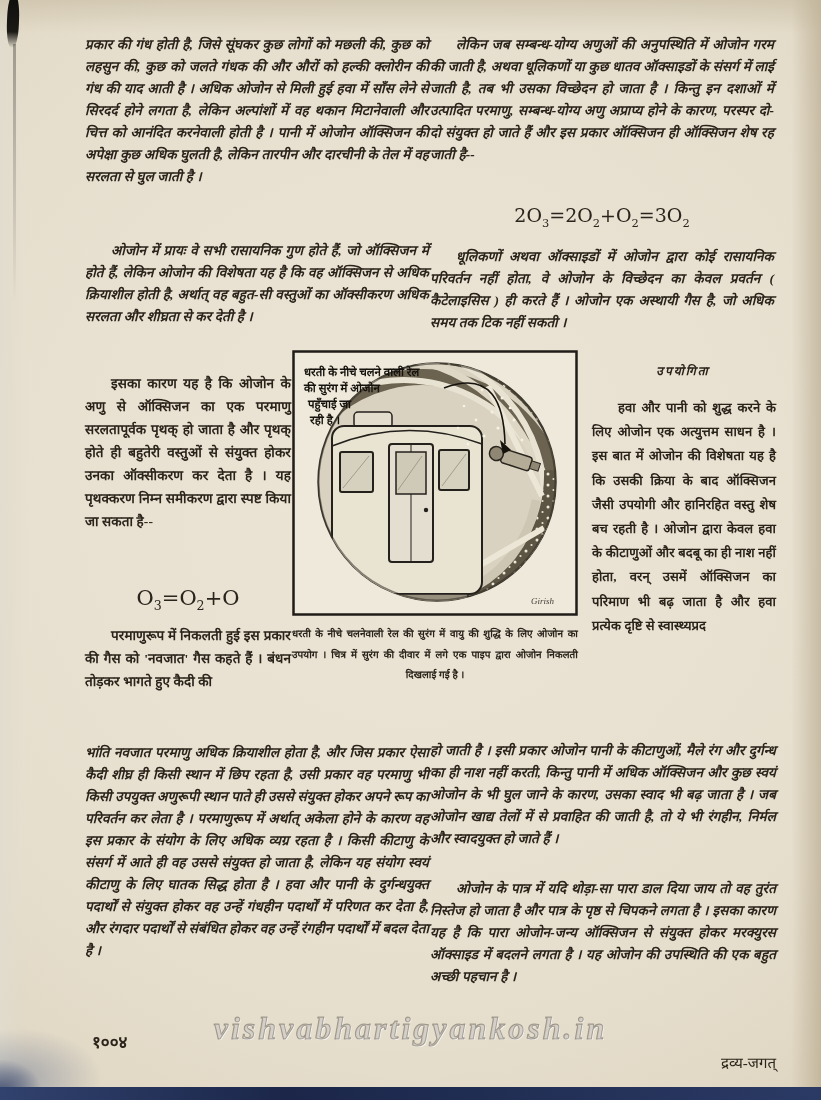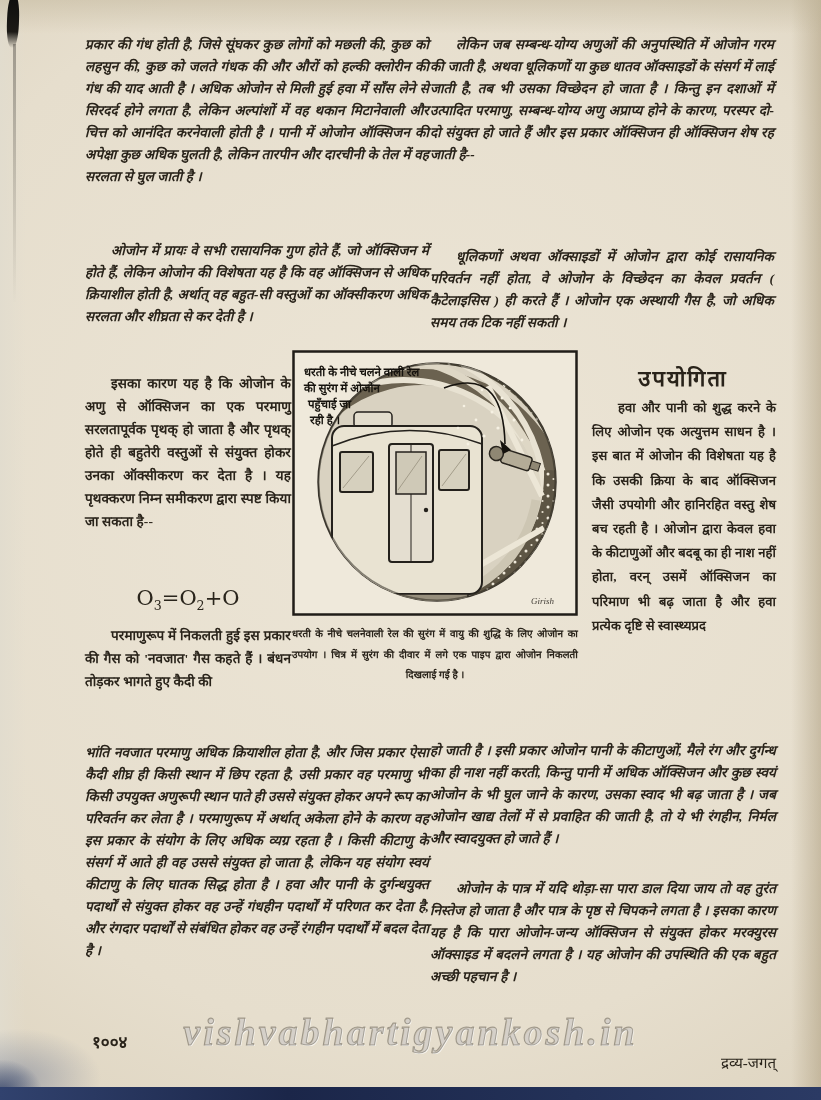--- a/index.html
+++ b/index.html
@@ -11,26 +11,26 @@
       linear-gradient(90deg, rgba(225,220,206,.9) 0px, rgba(225,220,206,0) 26px),
       radial-gradient(120% 90% at 50% 45%, #ece5d6 0%, #e6decd 55%, #dcd2bd 80%, #c9bda2 100%);
   }
   .t{position:absolute;color:#29231a;font-weight:700;text-align:justify;letter-spacing:.1px;}
   .wide{font-size:13.5px;line-height:22px;width:344px;font-style:italic;}
   .narrowL{font-size:13.5px;line-height:23px;width:206px;}
   .narrowR{font-size:13px;line-height:24.2px;width:184px;}
   .indent{text-indent:26px;}
   .eq{position:absolute;text-align:center;font-weight:400;color:#2a251c;font-family:"DejaVu Serif","Liberation Serif",serif;}
   .eq sub{font-size:.6em;}
-  .heading{position:absolute;text-align:center;color:#29231a;font-weight:700;letter-spacing:2px;font-size:22px;}
+  .heading{position:absolute;text-align:center;color:#29231a;font-weight:700;letter-spacing:2px;font-size:12px;font-style:italic;}
   .figure-box{position:absolute;left:292px;top:350px;width:286px;height:266px;}
   .caption{left:292px;top:624px;width:286px;font-size:10px;line-height:20.5px;text-align:justify;text-align-last:center;}
   .pagenum{position:absolute;left:92px;top:1030px;font-size:17px;color:#2a241b;font-weight:700;}
   .watermark{position:absolute;left:0;top:1010px;width:821px;text-align:center;
-    font-style:italic;font-size:38px;letter-spacing:3px;font-weight:700;
+    font-style:italic;font-size:32px;letter-spacing:3px;font-weight:700;
     color:rgba(128,120,106,.30);-webkit-text-stroke:1px rgba(110,104,92,.55);
     text-shadow:1px 1px 0 rgba(255,255,255,.75);}
   .footer-right{position:absolute;left:430px;top:1052px;width:346px;text-align:right;
     font-size:15px;color:#2a241b;font-weight:400;}
   .band-bottom{position:absolute;left:0;bottom:0;width:821px;height:13px;
     background:linear-gradient(90deg,#31426e 0%,#1b2649 35%,#233158 70%,#2b3a64 100%);}
   .smudge-grey{position:absolute;left:-18px;bottom:6px;width:120px;height:66px;
     background:radial-gradient(ellipse at 30% 75%, rgba(118,128,152,.55), rgba(118,128,152,0) 70%);}
   .smudge-dark{position:absolute;left:-10px;bottom:0px;width:52px;height:40px;
     background:radial-gradient(ellipse at 22% 85%, rgba(42,58,98,.85), rgba(42,58,98,0) 72%);}
@@ -57,20 +57,23 @@
 
   <div class="eq" style="left:85px;top:586px;width:206px;font-size:21px;">
     <span>O</span><sub>3</sub><span>=O</span><sub>2</sub><span>+O</span>
   </div>
 
   <div class="t narrowL indent" style="left:85px;top:624px;">परमाणुरूप में निकलती हुई इस प्रकार की गैस को 'नवजात' गैस कहते हैं । बंधन तोड़कर भागते हुए कैदी की</div>
   <div class="t wide" style="left:85px;top:742px;">भांति नवजात परमाणु अधिक क्रियाशील होता है, और जिस प्रकार ऐसा कैदी शीघ्र ही किसी स्थान में छिप रहता है, उसी प्रकार वह परमाणु भी किसी उपयुक्त अणुरूपी स्थान पाते ही उससे संयुक्त होकर अपने रूप का परिवर्तन कर लेता है । परमाणुरूप में अर्थात् अकेला होने के कारण वह इस प्रकार के संयोग के लिए अधिक व्यग्र रहता है । किसी कीटाणु के संसर्ग में आते ही वह उससे संयुक्त हो जाता है, लेकिन यह संयोग स्वयं कीटाणु के लिए घातक सिद्ध होता है । हवा और पानी के दुर्गन्धयुक्त पदार्थों से संयुक्त होकर वह उन्हें गंधहीन पदार्थों में परिणत कर देता है, और रंगदार पदार्थों से संबंधित होकर वह उन्हें रंगहीन पदार्थों में बदल देता है ।</div>
 
   <div class="t wide indent" style="left:430px;top:34px;">लेकिन जब सम्बन्ध-योग्य अणुओं की अनुपस्थिति में ओजोन गरम की जाती है, अथवा धूलिकणों या कुछ धातव ऑक्साइडों के संसर्ग में लाई जाती है, तब भी उसका विच्छेदन हो जाता है । किन्तु इन दशाओं में उत्पादित परमाणु, सम्बन्ध-योग्य अणु अप्राप्य होने के कारण, परस्पर दो-दो संयुक्त हो जाते हैं और इस प्रकार ऑक्सिजन ही ऑक्सिजन शेष रह जाती है--</div>
 
+  <div class="eq" style="left:430px;top:204px;width:344px;font-size:19px;">
+    <span>2O</span><sub>3</sub><span>=2O</span><sub>2</sub><span>+O</span><sub>2</sub><span>=3O</span><sub>2</sub>
+  </div>
 
   <div class="t wide indent" style="left:430px;top:246px;">धूलिकणों अथवा ऑक्साइडों में ओजोन द्वारा कोई रासायनिक परिवर्तन नहीं होता, वे ओजोन के विच्छेदन का केवल प्रवर्तन ( कैटेलाइसिस ) ही करते हैं । ओजोन एक अस्थायी गैस है, जो अधिक समय तक टिक नहीं सकती ।</div>
 
   <div class="heading" style="left:590px;top:362px;width:186px;">उपयोगिता</div>
 
   <div class="t narrowR indent" style="left:592px;top:396px;">हवा और पानी को शुद्ध करने के लिए ओजोन एक अत्युत्तम साधन है । इस बात में ओजोन की विशेषता यह है कि उसकी क्रिया के बाद ऑक्सिजन जैसी उपयोगी और हानिरहित वस्तु शेष बच रहती है । ओजोन द्वारा केवल हवा के कीटाणुओं और बदबू का ही नाश नहीं होता, वरन् उसमें ऑक्सिजन का परिमाण भी बढ़ जाता है और हवा प्रत्येक दृष्टि से स्वास्थ्यप्रद</div>
   <div class="t wide" style="left:430px;top:740px;width:346px;">हो जाती है । इसी प्रकार ओजोन पानी के कीटाणुओं, मैले रंग और दुर्गन्ध का ही नाश नहीं करती, किन्तु पानी में अधिक ऑक्सिजन और कुछ स्वयं ओजोन के भी घुल जाने के कारण, उसका स्वाद भी बढ़ जाता है । जब ओजोन खाद्य तेलों में से प्रवाहित की जाती है, तो ये भी रंगहीन, निर्मल और स्वादयुक्त हो जाते हैं ।</div>
   <div class="t wide indent" style="left:430px;top:878px;width:346px;">ओजोन के पात्र में यदि थोड़ा-सा पारा डाल दिया जाय तो वह तुरंत निस्तेज हो जाता है और पात्र के पृष्ठ से चिपकने लगता है । इसका कारण यह है कि पारा ओजोन-जन्य ऑक्सिजन से संयुक्त होकर मरक्युरस ऑक्साइड में बदलने लगता है । यह ओजोन की उपस्थिति की एक बहुत अच्छी पहचान है ।</div>
 
   <div class="figure-box">

